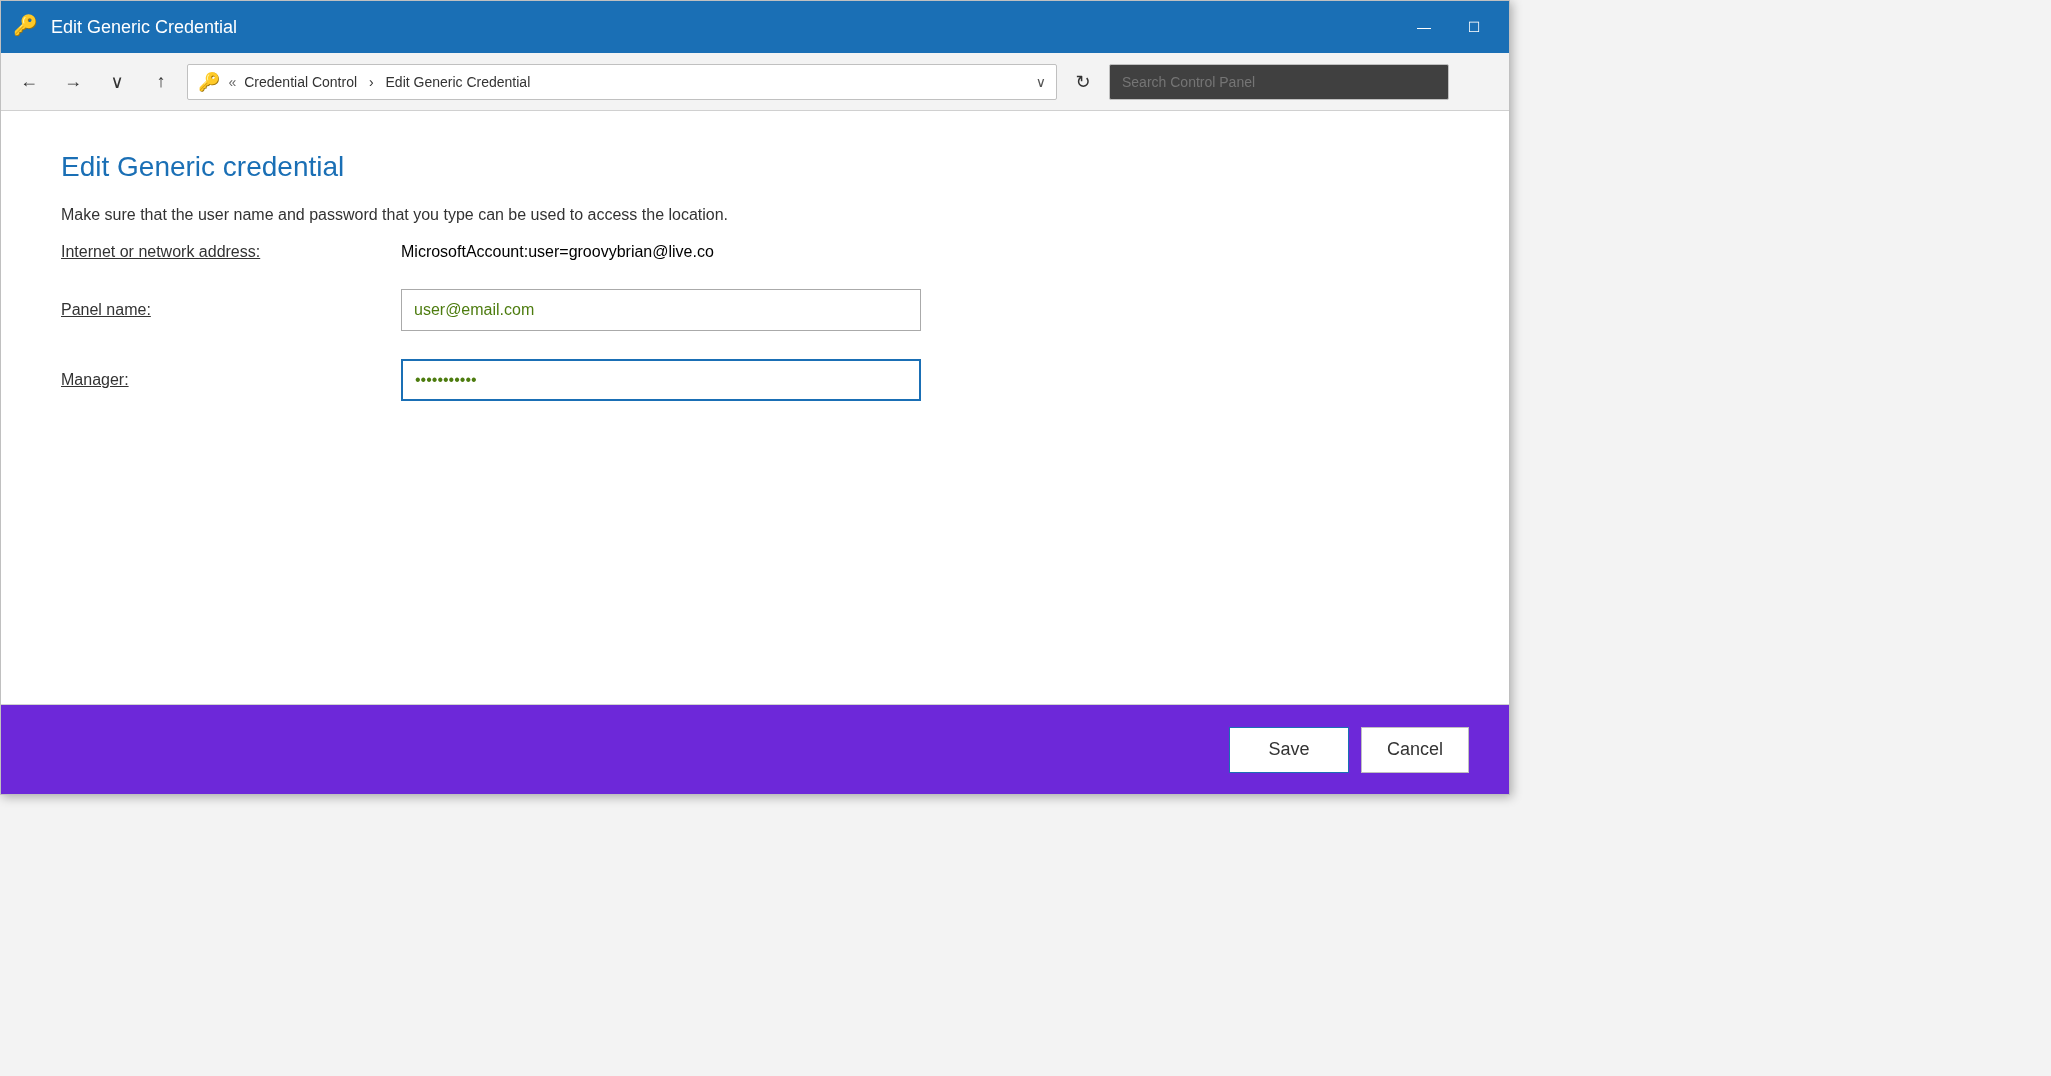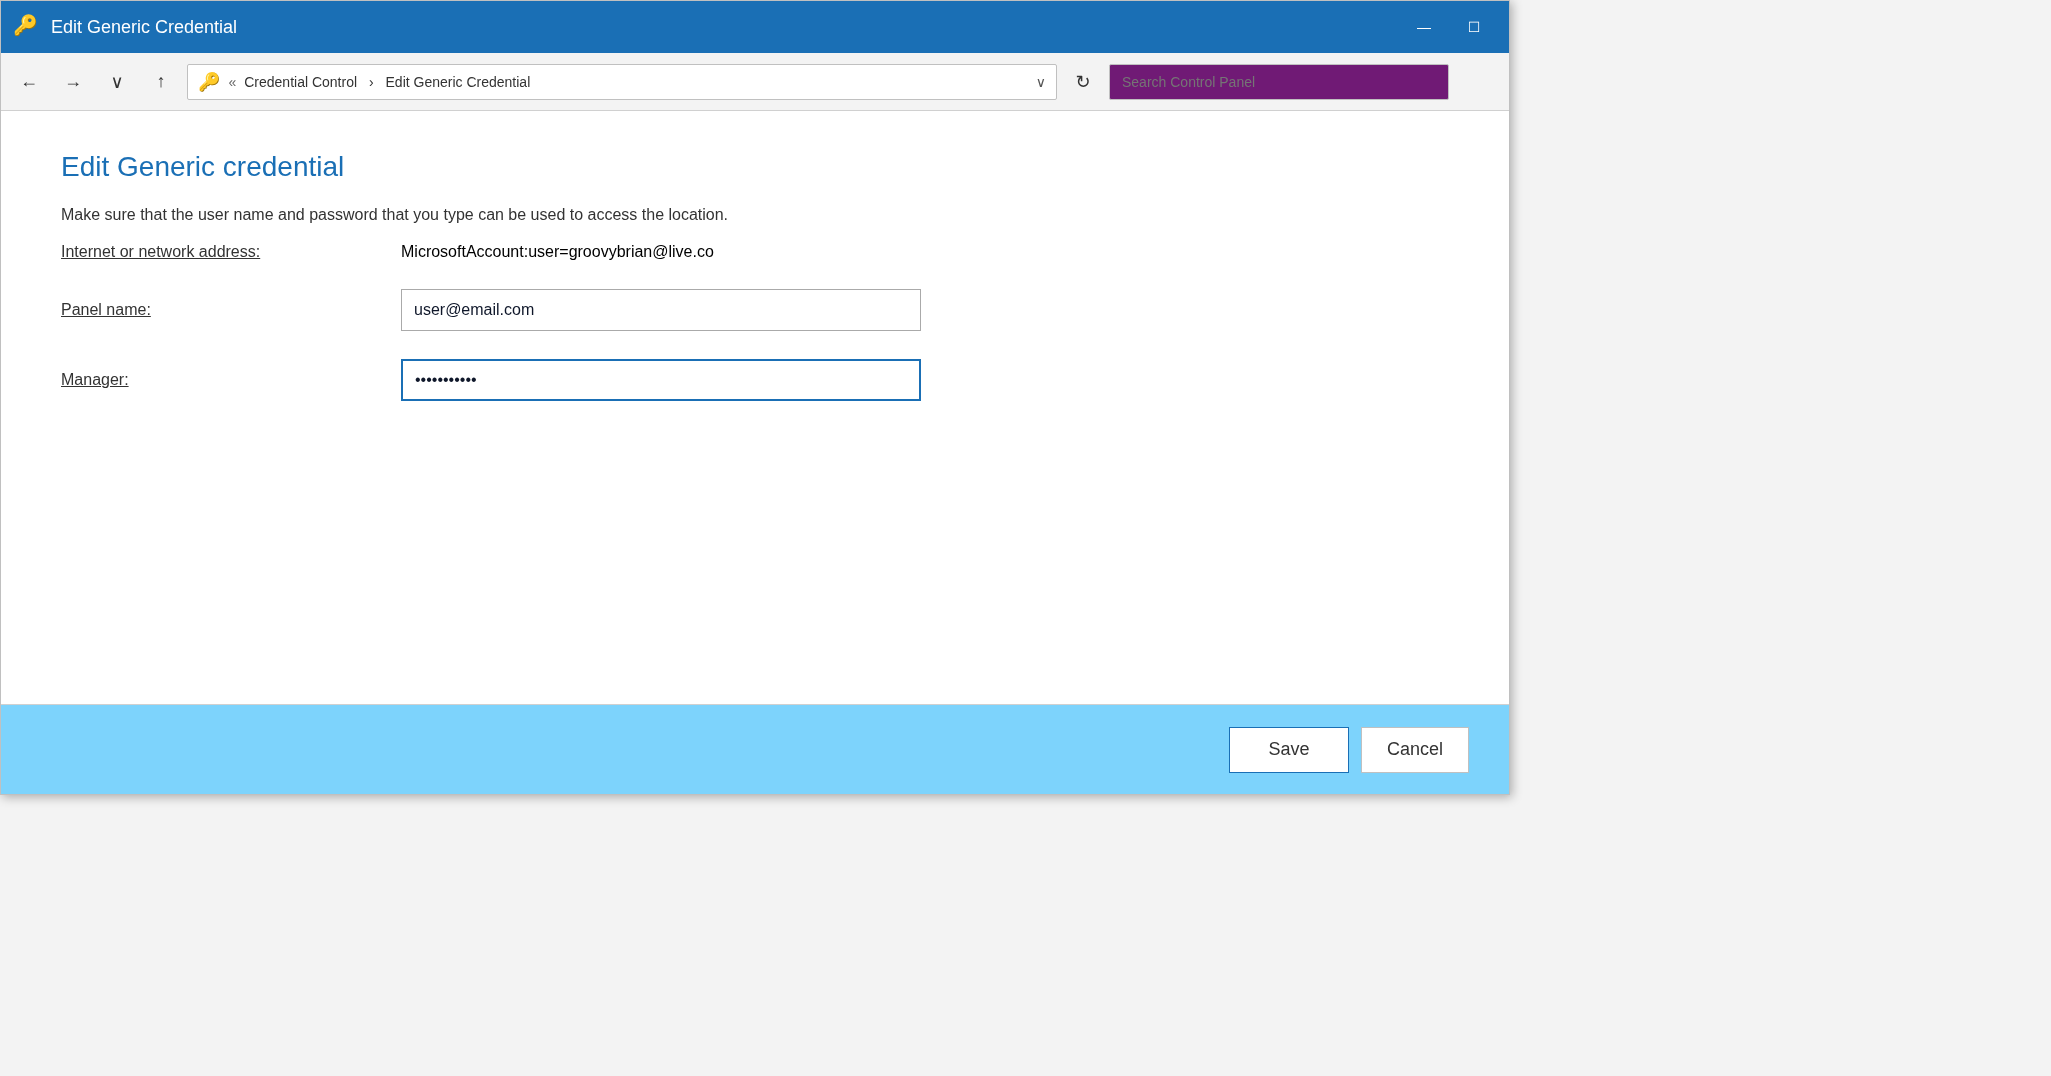--- a/index.html
+++ b/index.html
@@ -152,21 +152,21 @@
       justify-content: center;
     }
 
     .search-bar {
       height: 36px;
       border: 1px solid #c0c0c0;
       border-radius: 2px;
       padding: 0 12px;
       font-size: 14px;
       color: #aaa;
-      background: #701a75;
+      background: #404040;
       width: 340px;
     }
 
     
     .main-content {
       flex: 1;
       padding: 40px 60px;
       background: #ffffff;
       overflow: auto;
     }
@@ -203,33 +203,33 @@
       font-size: 16px;
       color: #000000;
     }
 
     .form-input {
       width: 520px;
       height: 42px;
       border: 1px solid #aaa;
       padding: 0 12px;
       font-size: 16px;
-      color: #0f172a;
+      color: #4d7c0f;
       background: #ffffff;
       font-family: 'Segoe UI', sans-serif;
     }
 
     .form-input.password-field {
       border: 2px solid #1a6fb5;
     }
 
     
     .footer {
       height: 90px;
-      background: #7dd3fc;
+      background: #6d28d9;
       border-top: 1px solid #d0d0d0;
       display: flex;
       align-items: center;
       justify-content: flex-end;
       padding: 0 40px;
       gap: 12px;
       flex-shrink: 0;
     }
 
     .btn-save {

